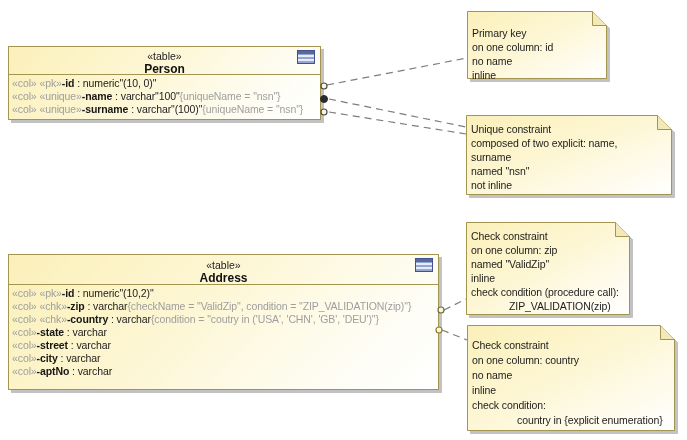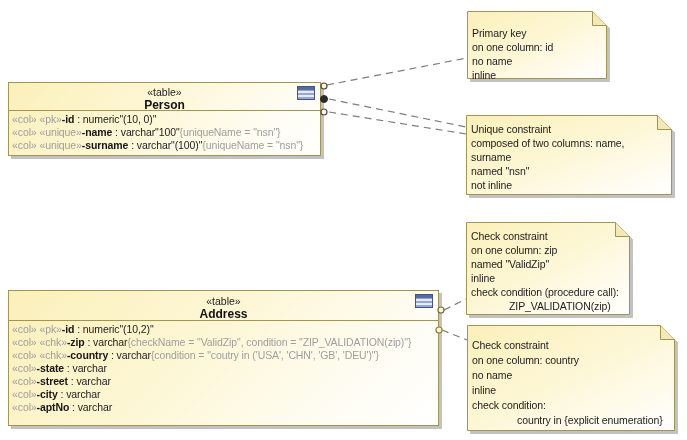--- a/index.html
+++ b/index.html
@@ -7,21 +7,20 @@
     position:relative;width:687px;height:440px;background:#ffffff;overflow:hidden;
     font-family:"Liberation Sans",sans-serif;color:#1c1c1c;
   }
   
   .umlbox{
     position:absolute;
     border:1px solid #a3954f;
     background:linear-gradient(135deg,#fbf0ba 0%,#fdf6d3 40%,#fefdf4 80%,#ffffff 100%);
     box-shadow:3px 3px 0 0 #c2c2c2;
     box-sizing:border-box;
-    margin-top:36px;
   }
   .umlhead{
     position:relative;border-bottom:1px solid #a3954f;text-align:center;
     box-sizing:border-box;padding-top:3px;
   }
   .stereo-line{font-size:10.5px;line-height:12px;color:#1c1c1c;}
   .name-line{font-size:12px;line-height:14px;font-weight:bold;color:#111;}
   .tbl-icon{
     position:absolute;top:3px;right:5px;width:16px;height:12px;
     border:1px solid #44518e;box-sizing:content-box;
@@ -100,21 +99,21 @@
     </div>
   </div>
 
   <div class="note" style="left:466px;top:115px;width:206px;height:57px;">
     <svg class="note-bg" width="206" height="80">
       <path d="M0.5,0.5 L191.5,0.5 L205.5,14.5 L205.5,79.5 L0.5,79.5 Z" fill="url(#noteGrad)" stroke="#a3954f"></path>
       <path d="M191.5,0.5 L191.5,14.5 L205.5,14.5" fill="#f3e9b8" stroke="#a3954f"></path>
     </svg>
     <div class="note-text" style="padding-top:7px;">
       <div>Unique constraint</div>
-      <div>composed of two columns: name,</div>
+      <div>composed of two explicit: name,</div>
       <div>surname</div>
       <div>named "nsn"</div>
       <div>not inline</div>
     </div>
   </div>
 
   <div class="note" style="left:466px;top:222px;width:164px;height:93px;">
     <svg class="note-bg" width="164" height="93">
       <path d="M0.5,0.5 L149.5,0.5 L163.5,14.5 L163.5,92.5 L0.5,92.5 Z" fill="url(#noteGrad)" stroke="#a3954f"></path>
       <path d="M149.5,0.5 L149.5,14.5 L163.5,14.5" fill="#f3e9b8" stroke="#a3954f"></path>

